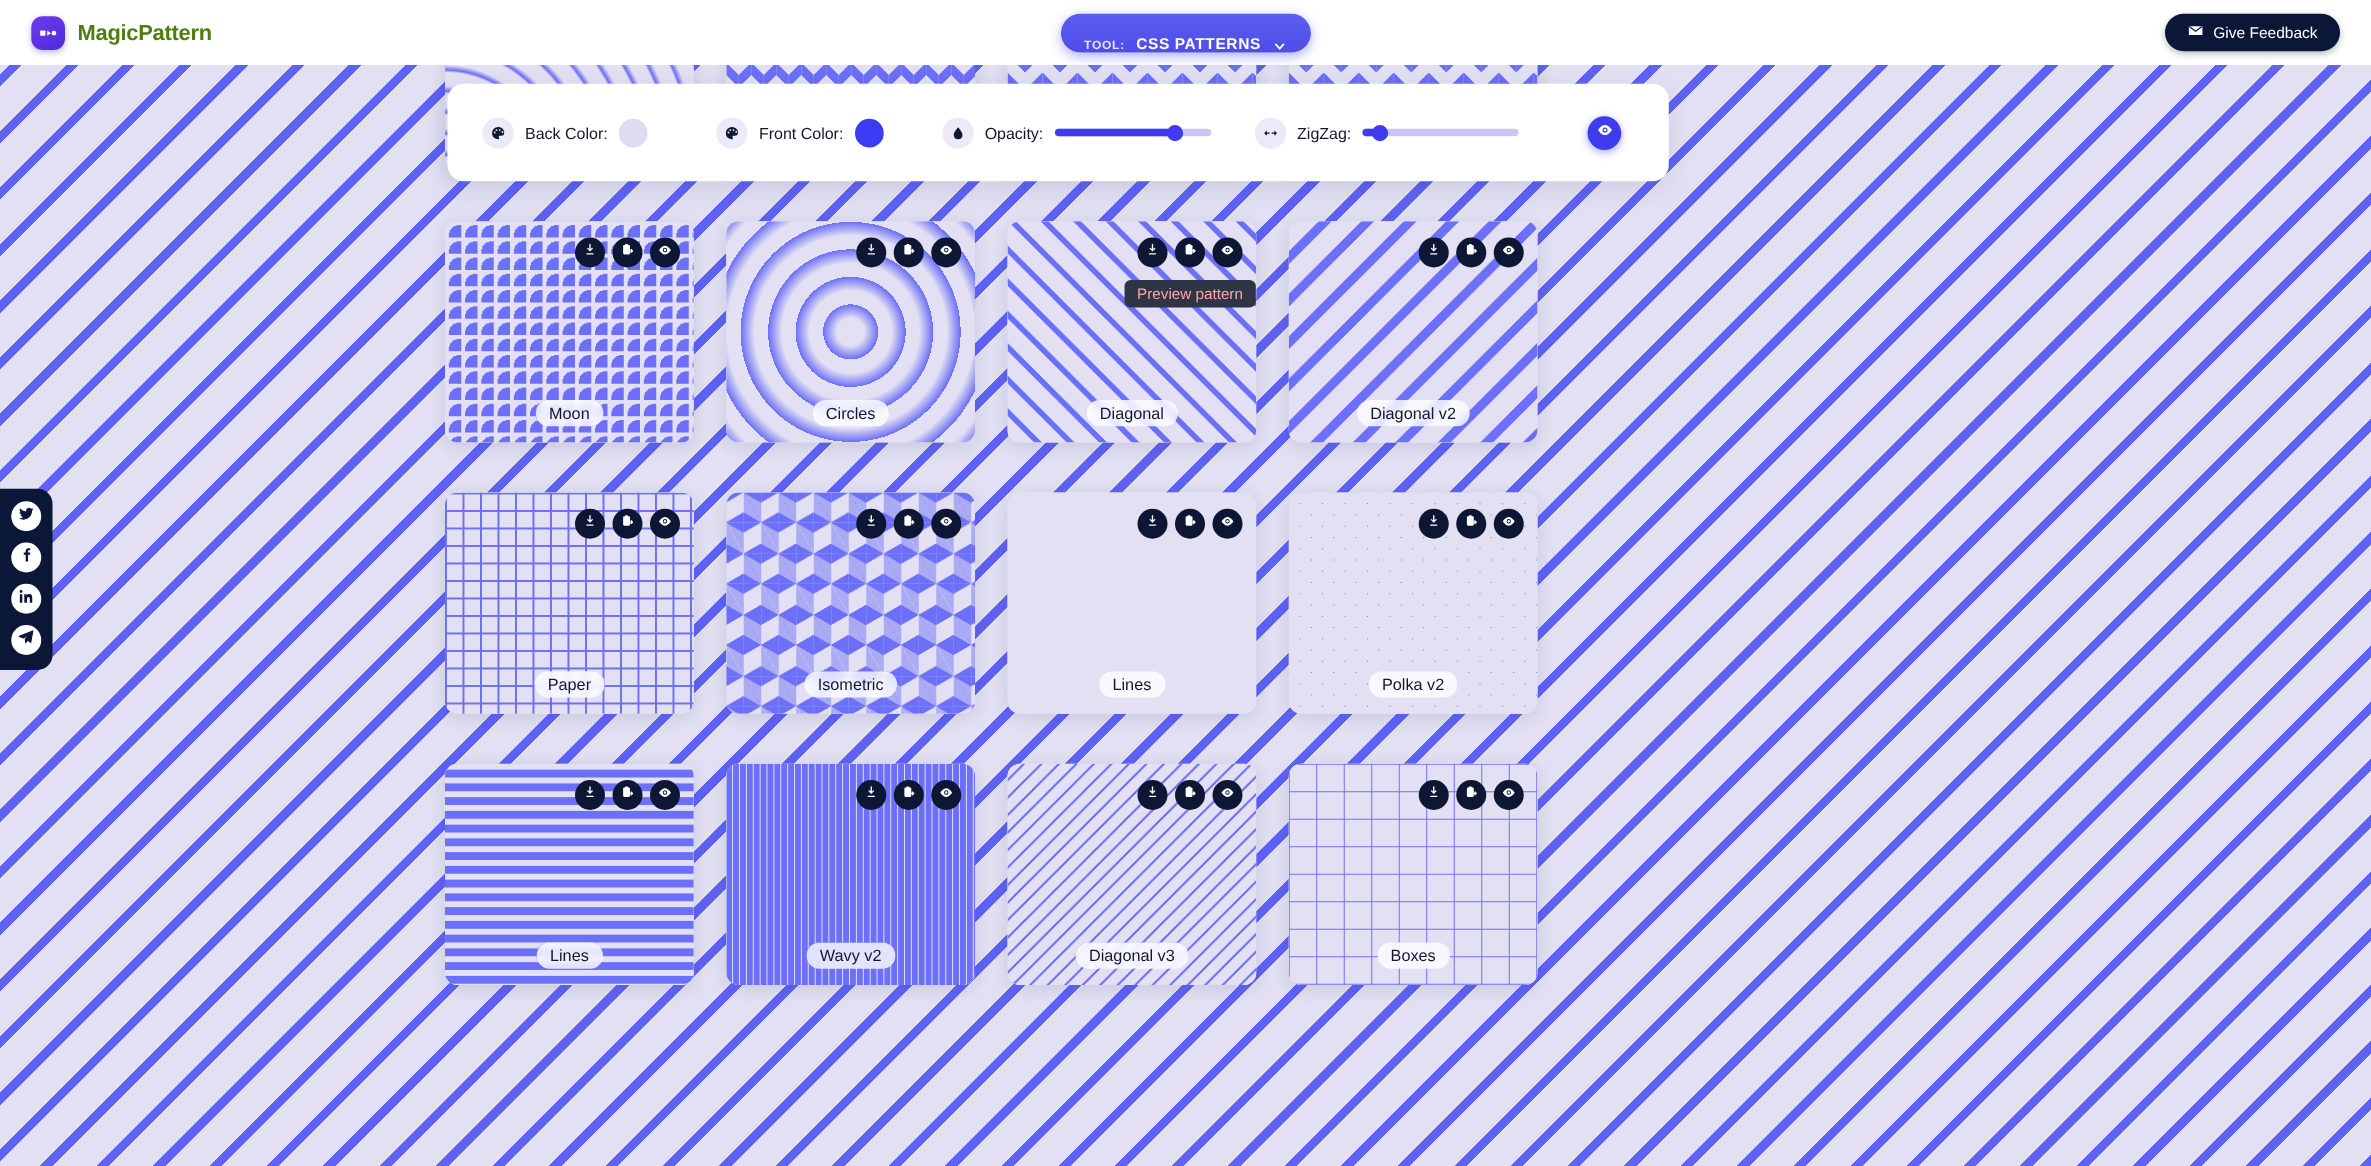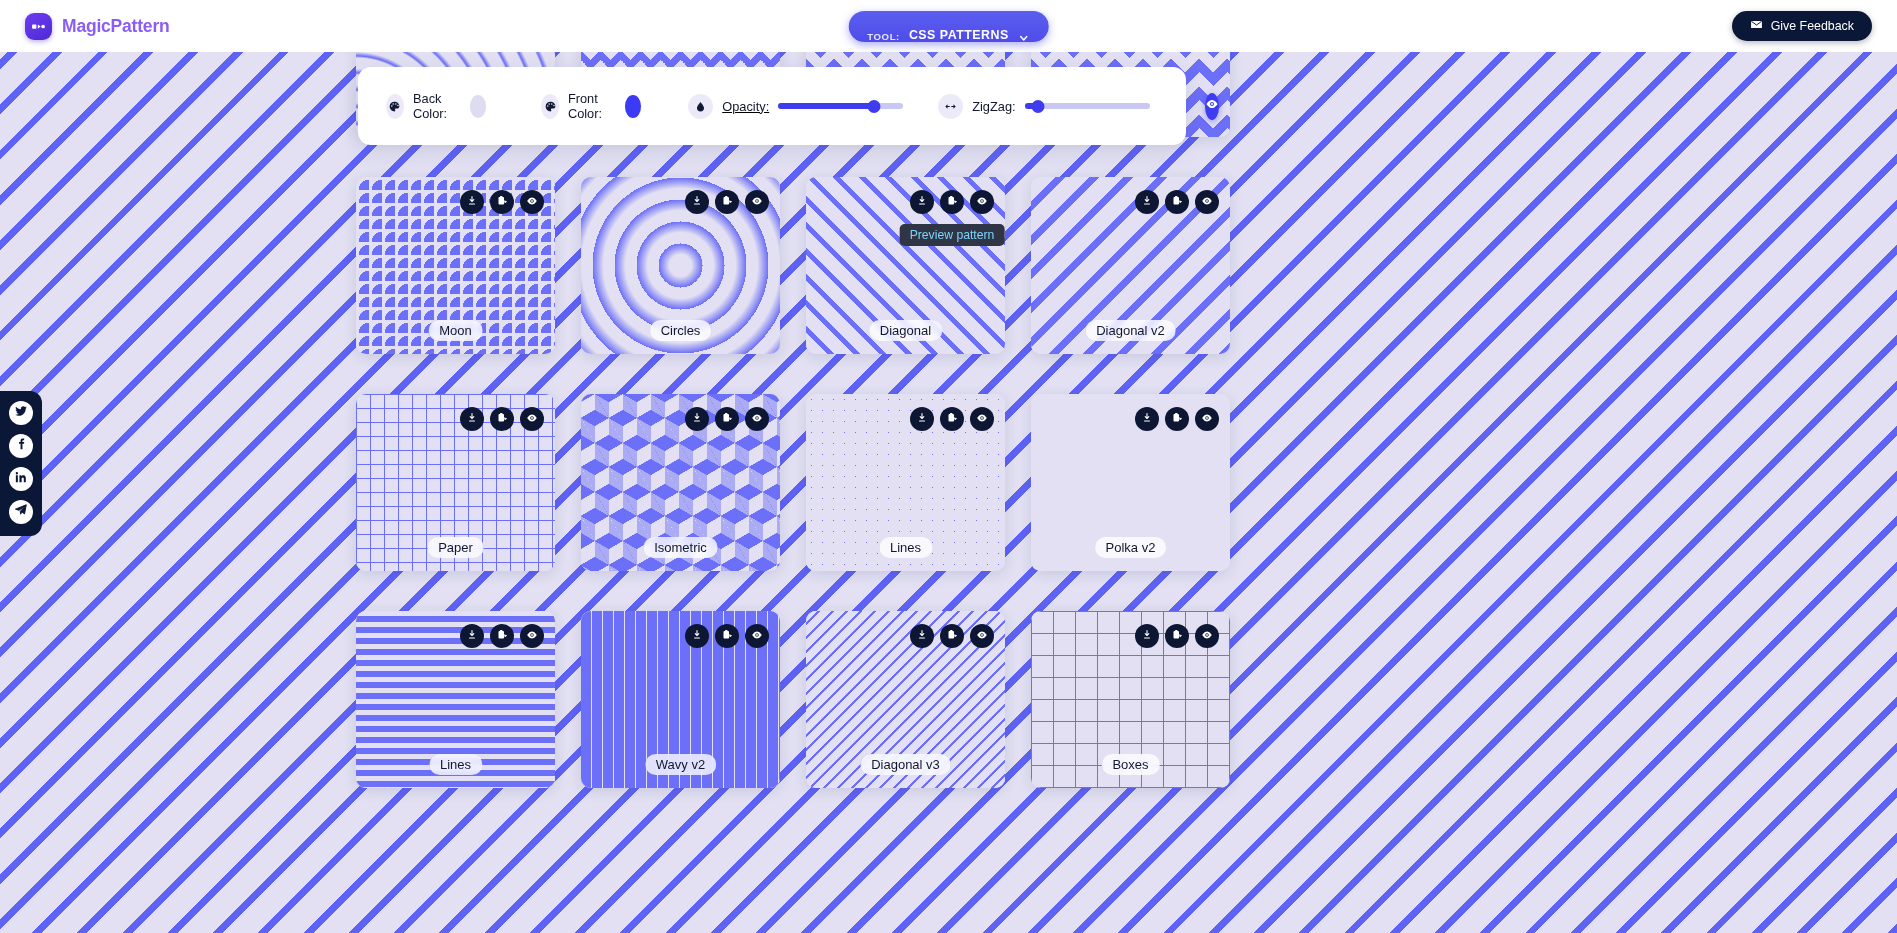--- a/index.html
+++ b/index.html
@@ -25,21 +25,21 @@
   }
   .brand { display: flex; align-items: center; gap: 10px; margin-left: 25px; }
   .brand-logo {
     width: 27px; height: 27px; border-radius: 9px;
     background: linear-gradient(145deg,#6d3cf0,#4e2ad6);
     display: flex; align-items: center; justify-content: center;
     box-shadow: 0 2px 5px rgba(70,40,200,.35);
   }
   .brand-logo svg { display: block; }
   .brand-name {
-    font-size: 17.5px; font-weight: bold; color: #8b5cf6;
+    font-size: 17.5px; font-weight: bold; color: #4d7c0f;
     letter-spacing: -.2px;
     text-align: right;
   }
 
   .tool-pill {
     position: absolute; left: 50%; top: 11px; transform: translateX(-50%);
     height: 31px; padding: 0 19px;
     display: flex; align-items: flex-end; gap: 9px;
     background: linear-gradient(180deg,#5b5ef0,#4f4ce9);
     border-radius: 18px; color: #fff; cursor: pointer;
@@ -75,21 +75,21 @@
   .social-btn {
     width: 24px; height: 24px; border-radius: 50%;
     background: #fff; display: flex; align-items: center; justify-content: center;
     cursor: pointer;
   }
   .social-btn svg { width: 14px; height: 14px; fill: #0b1736; }
 
   
   .control-panel {
     position: absolute; left: 358px; top: 67px;
-    width: 828px; height: 78px;
+    width: 977px; height: 78px;
     background: #fff; border-radius: 13px;
     display: flex; align-items: center;
     box-shadow: 0 6px 22px rgba(40,40,90,.10);
     z-index: 50;
   }
   .ctrl-group { display: flex; align-items: center; gap: 9px; }
   .ctrl-icon {
     width: 25px; height: 25px; border-radius: 50%;
     background: #eceaf8; display: flex; align-items: center; justify-content: center;
   }
@@ -145,21 +145,21 @@
   .act-btn svg { width: 12px; height: 12px; fill: #fff; }
   .card-label {
     position: absolute; bottom: 13px; left: 50%; transform: translateX(-50%);
     background: rgba(255,255,255,.78);
     padding: 3px 11px; border-radius: 11px;
     font-size: 13px; color: #12182e; white-space: nowrap;
     backdrop-filter: blur(3px); z-index: 4;
   }
   .tooltip {
     position: absolute; top: 34px; left: 50%; transform: translateX(-50%);
-    background: #2f3545; color: #7dd3fc;
+    background: #2f3545; color: #fca5a5;
     font-size: 12.2px; padding: 4px 10px; border-radius: 5px;
     white-space: nowrap; z-index: 30;
   }
 
   
   .p-wavy{background-color:#e2e0f2;background-image:repeating-radial-gradient(circle at 0 100%,transparent 0,#e2e0f2 11px,#6c6ff7 13px,#e2e0f2 17px);}
   .p-rhombus{background-color:#e2e0f2;background-image:linear-gradient(135deg,#6c6ff7 25%,transparent 25%),linear-gradient(225deg,#6c6ff7 25%,transparent 25%),linear-gradient(45deg,#6c6ff7 25%,transparent 25%),linear-gradient(315deg,#6c6ff7 25%,#e2e0f2 25%);background-position:10px 0,10px 0,0 0,0 0;background-size:20px 20px;background-repeat:repeat;}
   .p-zigzag{background-color:#e2e0f2;background-image:linear-gradient(135deg,#6c6ff7 25%,transparent 25%),linear-gradient(225deg,#6c6ff7 25%,transparent 25%),linear-gradient(45deg,#6c6ff7 25%,transparent 25%),linear-gradient(315deg,#6c6ff7 25%,#e2e0f2 25%);background-position:14px 0,14px 0,0 0,0 0;background-size:28px 28px;background-repeat:repeat;}
   .p-zigzag3d{background-color:#e2e0f2;background:linear-gradient(135deg,#6c6ff7 25%,transparent 25%) -14px 0/28px 28px,linear-gradient(225deg,#6c6ff7 25%,transparent 25%) -14px 0/28px 28px,linear-gradient(315deg,#6c6ff7 25%,transparent 25%) 0 0/28px 28px,linear-gradient(45deg,#6c6ff7 25%,#e2e0f2 25%) 0 0/28px 28px;}
   .p-moon{background-color:#e2e0f2;background-image:radial-gradient(ellipse farthest-corner at 11px 11px,#6c6ff7,#6c6ff7 50%,#e2e0f2 50%);background-size:13px 13px;}
@@ -585,21 +585,21 @@
   <div class="ctrl-group" style="margin-left:55px;">
     <span class="ctrl-icon">
       <svg viewBox="0 0 24 24">
           <path d="M12 3a9 9 0 000 18c.9 0 1.6-.7 1.6-1.6 0-.4-.2-.8-.4-1.1-.3-.3-.4-.6-.4-1 0-.9.7-1.6 1.6-1.6h1.9A4.7 4.7 0 0021 11c0-4.4-4-8-9-8zm-5 9.5a1.4 1.4 0 110-2.8 1.4 1.4 0 010 2.8zm2.6-3.6a1.4 1.4 0 110-2.8 1.4 1.4 0 010 2.8zm4.8 0a1.4 1.4 0 110-2.8 1.4 1.4 0 010 2.8zm4 2.8a1.4 1.4 0 110-2.8 1.4 1.4 0 010 2.8z"></path>
         </svg>
     </span>
     <span class="ctrl-label">Front Color:</span>
     <span class="swatch" id="front-swatch" style="background: rgb(59, 59, 245);"></span>
   </div>
 
-  <div class="ctrl-group" style="margin-left:47px;text-decoration:underline;">
+  <div class="ctrl-group" style="margin-left:47px;">
     <span class="ctrl-icon">
       <svg viewBox="0 0 24 24">
           <path d="M12 3.5S5.5 11 5.5 14.8A6.5 6.5 0 0012 21a6.5 6.5 0 006.5-6.2C18.5 11 12 3.5 12 3.5z"></path>
         </svg>
     </span>
     <span class="ctrl-label">Opacity:</span>
     <span class="slider" style="width:125px;">
       <span class="slider-track" style="width:125px;"></span>
       <span class="slider-fill" id="op-fill" style="width: 96.25px;"></span>
       <span class="slider-thumb" id="op-thumb" style="left: 96.25px;"></span>

